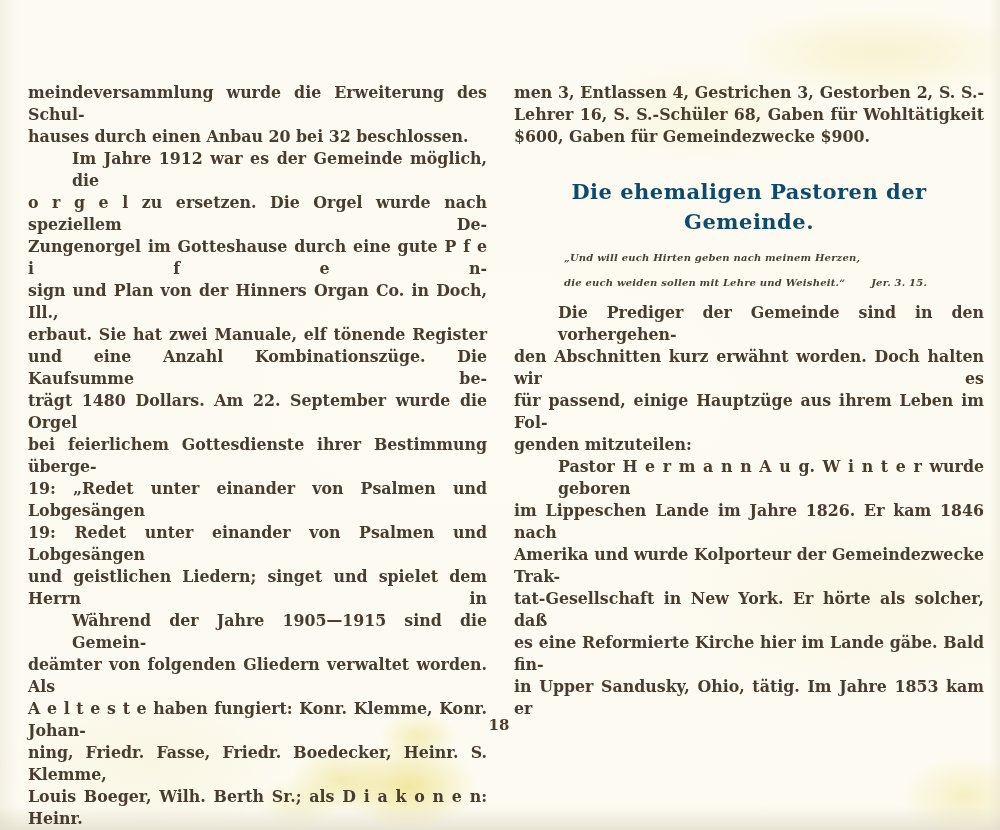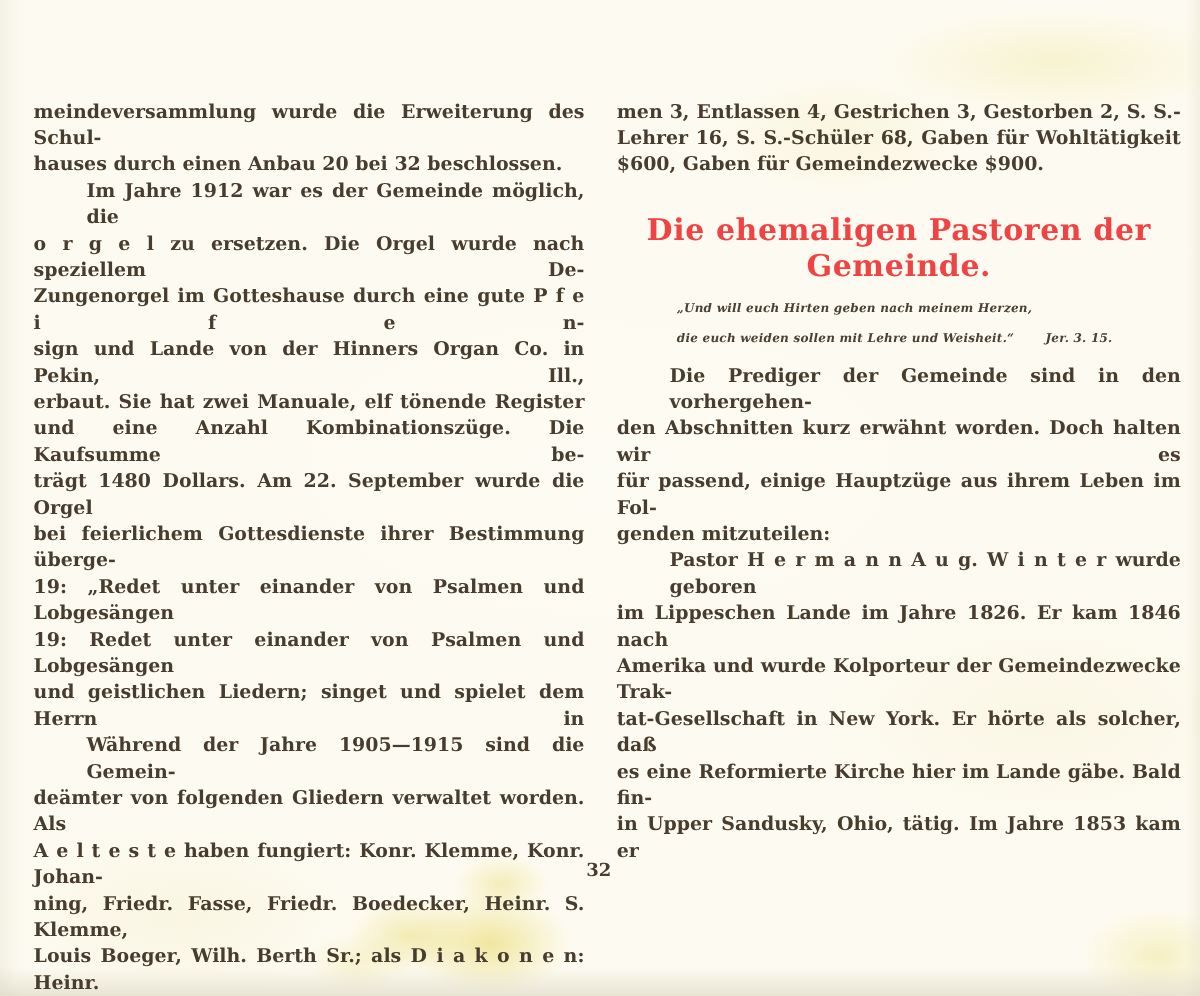--- a/index.html
+++ b/index.html
@@ -26,22 +26,22 @@
       radial-gradient(ellipse 200px 100px at 150px 762px, rgba(244,238,205,0.4), rgba(244,238,205,0) 75%),
       radial-gradient(ellipse 320px 160px at 500px 390px, rgba(253,252,245,0.6), rgba(253,252,245,0) 80%);
   }
   .col{position:absolute;top:82px;font-size:15.8px;line-height:22px;}
   .col-left{left:28px;width:459px;}
   .col-right{left:514px;width:470px;}
   .tl{text-align:justify;text-align-last:justify;}
   .tl.ind{padding-left:44px;}
   .tl.end{text-align-last:left;}
   .heading{
-    font-size:25px;line-height:30px;margin:29px 0 0 0;
-    text-align:center;letter-spacing:0.5px;color:#ef4444;font-weight:700;
+    font-size:21px;line-height:30px;margin:29px 0 0 0;
+    text-align:center;letter-spacing:0.5px;color:#0c4a6e;font-weight:700;
   }
   .epigraph{
     margin-top:8px;padding-left:50px;
     font-size:10px;line-height:25px;font-style:italic;letter-spacing:0.2px;color:#4a4033;
   }
   .citation{margin-left:26px;}
   #right-body{margin-top:7px;}
   .page-number{position:absolute;left:484px;top:716px;width:30px;text-align:center;font-size:15px;}
 </style>
 </head>
@@ -49,21 +49,21 @@
 
 <div class="page">
   <div class="stains"></div>
 
   <div class="col col-left" id="col-left">
       <div class="tl">meindeversammlung wurde die Erweiterung des Schul-</div>
       <div class="tl end">hauses durch einen Anbau 20 bei 32 beschlossen.</div>
       <div class="tl ind">Im Jahre 1912 war es der Gemeinde möglich, die</div>
       <div class="tl">o r g e l zu ersetzen. Die Orgel wurde nach speziellem De-</div>
       <div class="tl">Zungenorgel im Gotteshause durch eine gute P f e i f e n-</div>
-      <div class="tl">sign und Lande von der Hinners Organ Co. in Pekin, Ill.,</div>
+      <div class="tl">sign und Plan von der Hinners Organ Co. in Doch, Ill.,</div>
       <div class="tl">erbaut. Sie hat zwei Manuale, elf tönende Register</div>
       <div class="tl">und eine Anzahl Kombinationszüge. Die Kaufsumme be-</div>
       <div class="tl">trägt 1480 Dollars. Am 22. September wurde die Orgel</div>
       <div class="tl">bei feierlichem Gottesdienste ihrer Bestimmung überge-</div>
       <div class="tl">19: „Redet unter einander von Psalmen und Lobgesängen</div>
       <div class="tl">19: Redet unter einander von Psalmen und Lobgesängen</div>
       <div class="tl">und geistlichen Liedern; singet und spielet dem Herrn in</div>
       <div class="tl ind">Während der Jahre 1905—1915 sind die Gemein-</div>
       <div class="tl">deämter von folgenden Gliedern verwaltet worden. Als</div>
       <div class="tl">A e l t e s t e haben fungiert: Konr. Klemme, Konr. Johan-</div>
@@ -94,14 +94,14 @@
         <div class="tl end">genden mitzuteilen:</div>
         <div class="tl ind">Pastor H e r m a n n  A u g.  W i n t e r wurde geboren</div>
         <div class="tl">im Lippeschen Lande im Jahre 1826. Er kam 1846 nach</div>
         <div class="tl">Amerika und wurde Kolporteur der Gemeindezwecke Trak-</div>
         <div class="tl">tat-Gesellschaft in New York. Er hörte als solcher, daß</div>
         <div class="tl">es eine Reformierte Kirche hier im Lande gäbe. Bald fin-</div>
         <div class="tl">in Upper Sandusky, Ohio, tätig. Im Jahre 1853 kam er</div>
       </div>
   </div>
 
-  <div class="page-number">32</div>
+  <div class="page-number">18</div>
 </div>
 
 </body></html>

